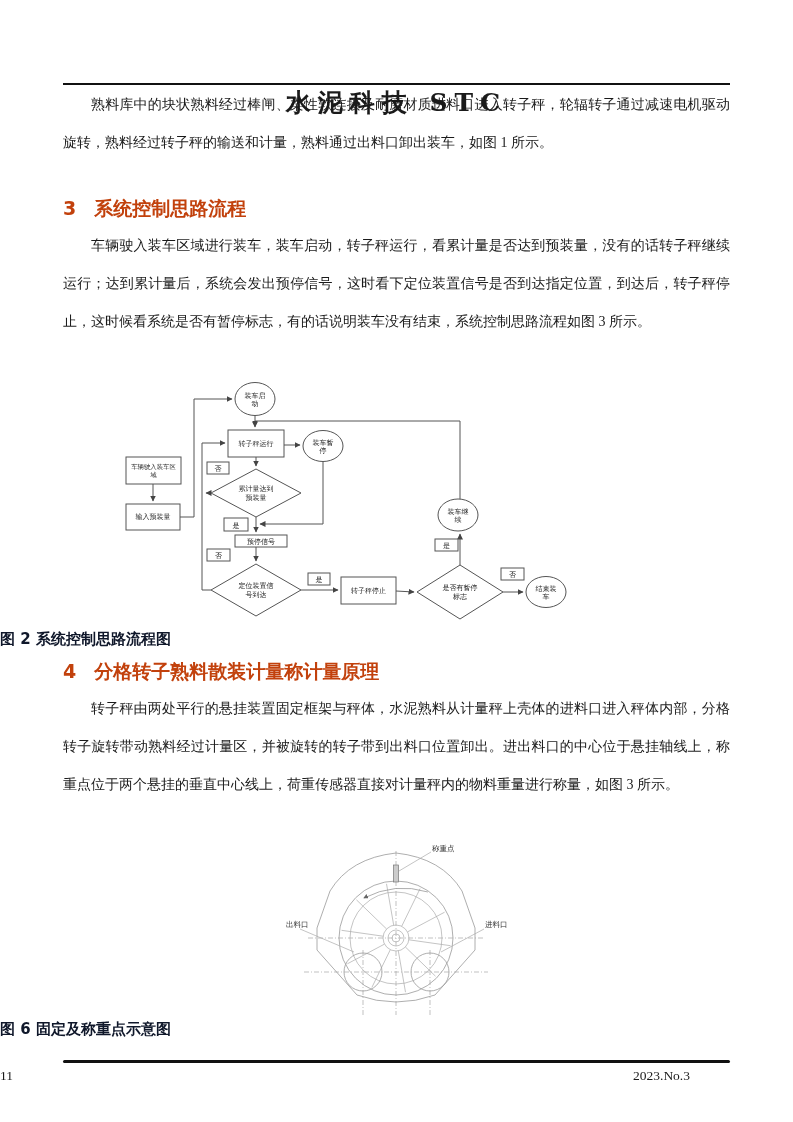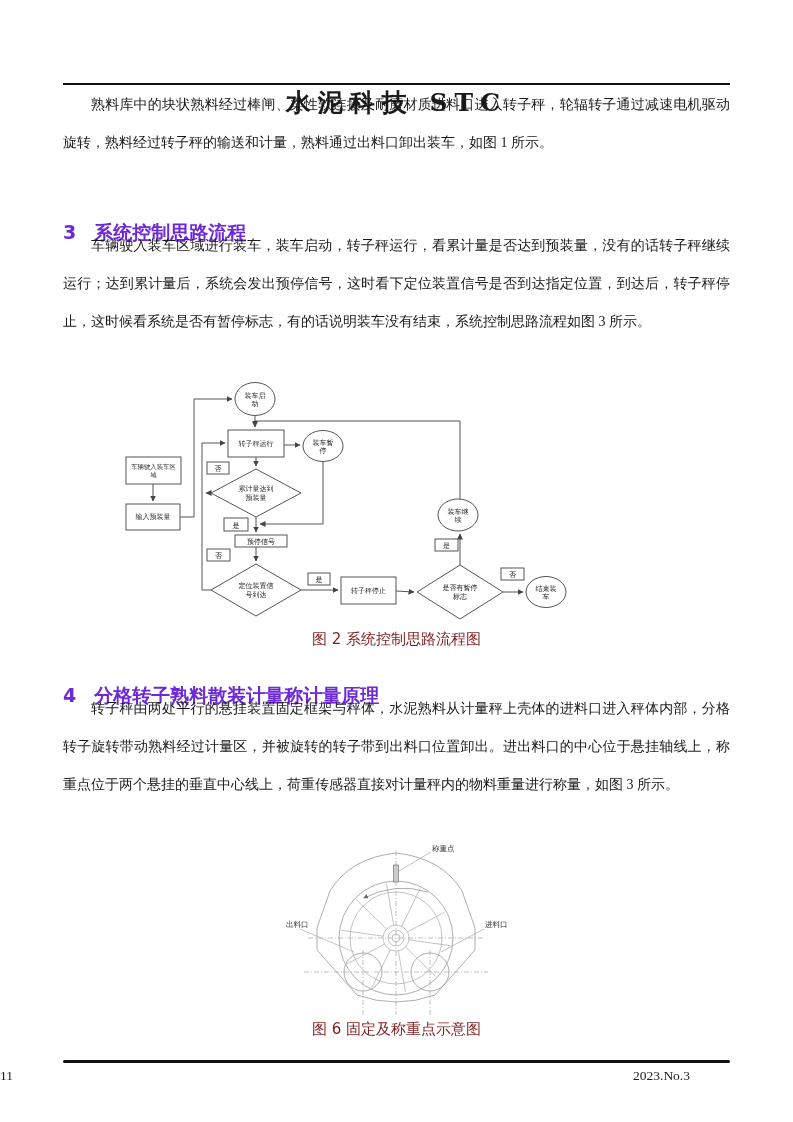--- a/index.html
+++ b/index.html
@@ -17,28 +17,28 @@
   .header-rule { position:absolute; top:83px; left:63px; width:667px; height:2px; background:#111; }
   .body-par {
     position:absolute; left:63px; width:667px; margin:0;
     font-size:14px; line-height:38px; text-align:justify; text-indent:2em;
   }
   .p1 { top:86px; }
   .p2 { top:227px; }
   .p3 { top:690px; }
   .sec-heading {
     position:absolute; left:63px; font-size:19px; font-weight:bold;
-    font-family:"DejaVu Sans","Liberation Sans",sans-serif; color:#6d28d9;margin-top:24px;
+    font-family:"DejaVu Sans","Liberation Sans",sans-serif; color:#c2410c;
   }
   .h3 { top:196px; }
   .h4 { top:659px; }
   .sec-num { display:inline-block; margin-right:18px; }
   .fig-caption {
-    position:absolute; left:0; width:100%; text-align:center;
-    font-size:15px; font-weight:normal; color:#7f1d1d;
+    position:absolute; left:0; width:100%; 
+    font-size:15px; font-weight:bold; color:#0f172a;
     font-family:"DejaVu Sans","Liberation Sans",sans-serif;
   }
   .cap2 { top:630px; }
   .cap3 { top:1020px; }
   svg.flowchart { position:absolute; left:100px; top:380px; }
   svg.fig3 { position:absolute; left:280px; top:838px; }
   .fc-shape { fill:#ffffff; stroke:#555555; stroke-width:1; }
   .fc-line { fill:none; stroke:#555555; stroke-width:1; }
   .fc-t {
     font-family:"DejaVu Sans","Liberation Sans",sans-serif;

